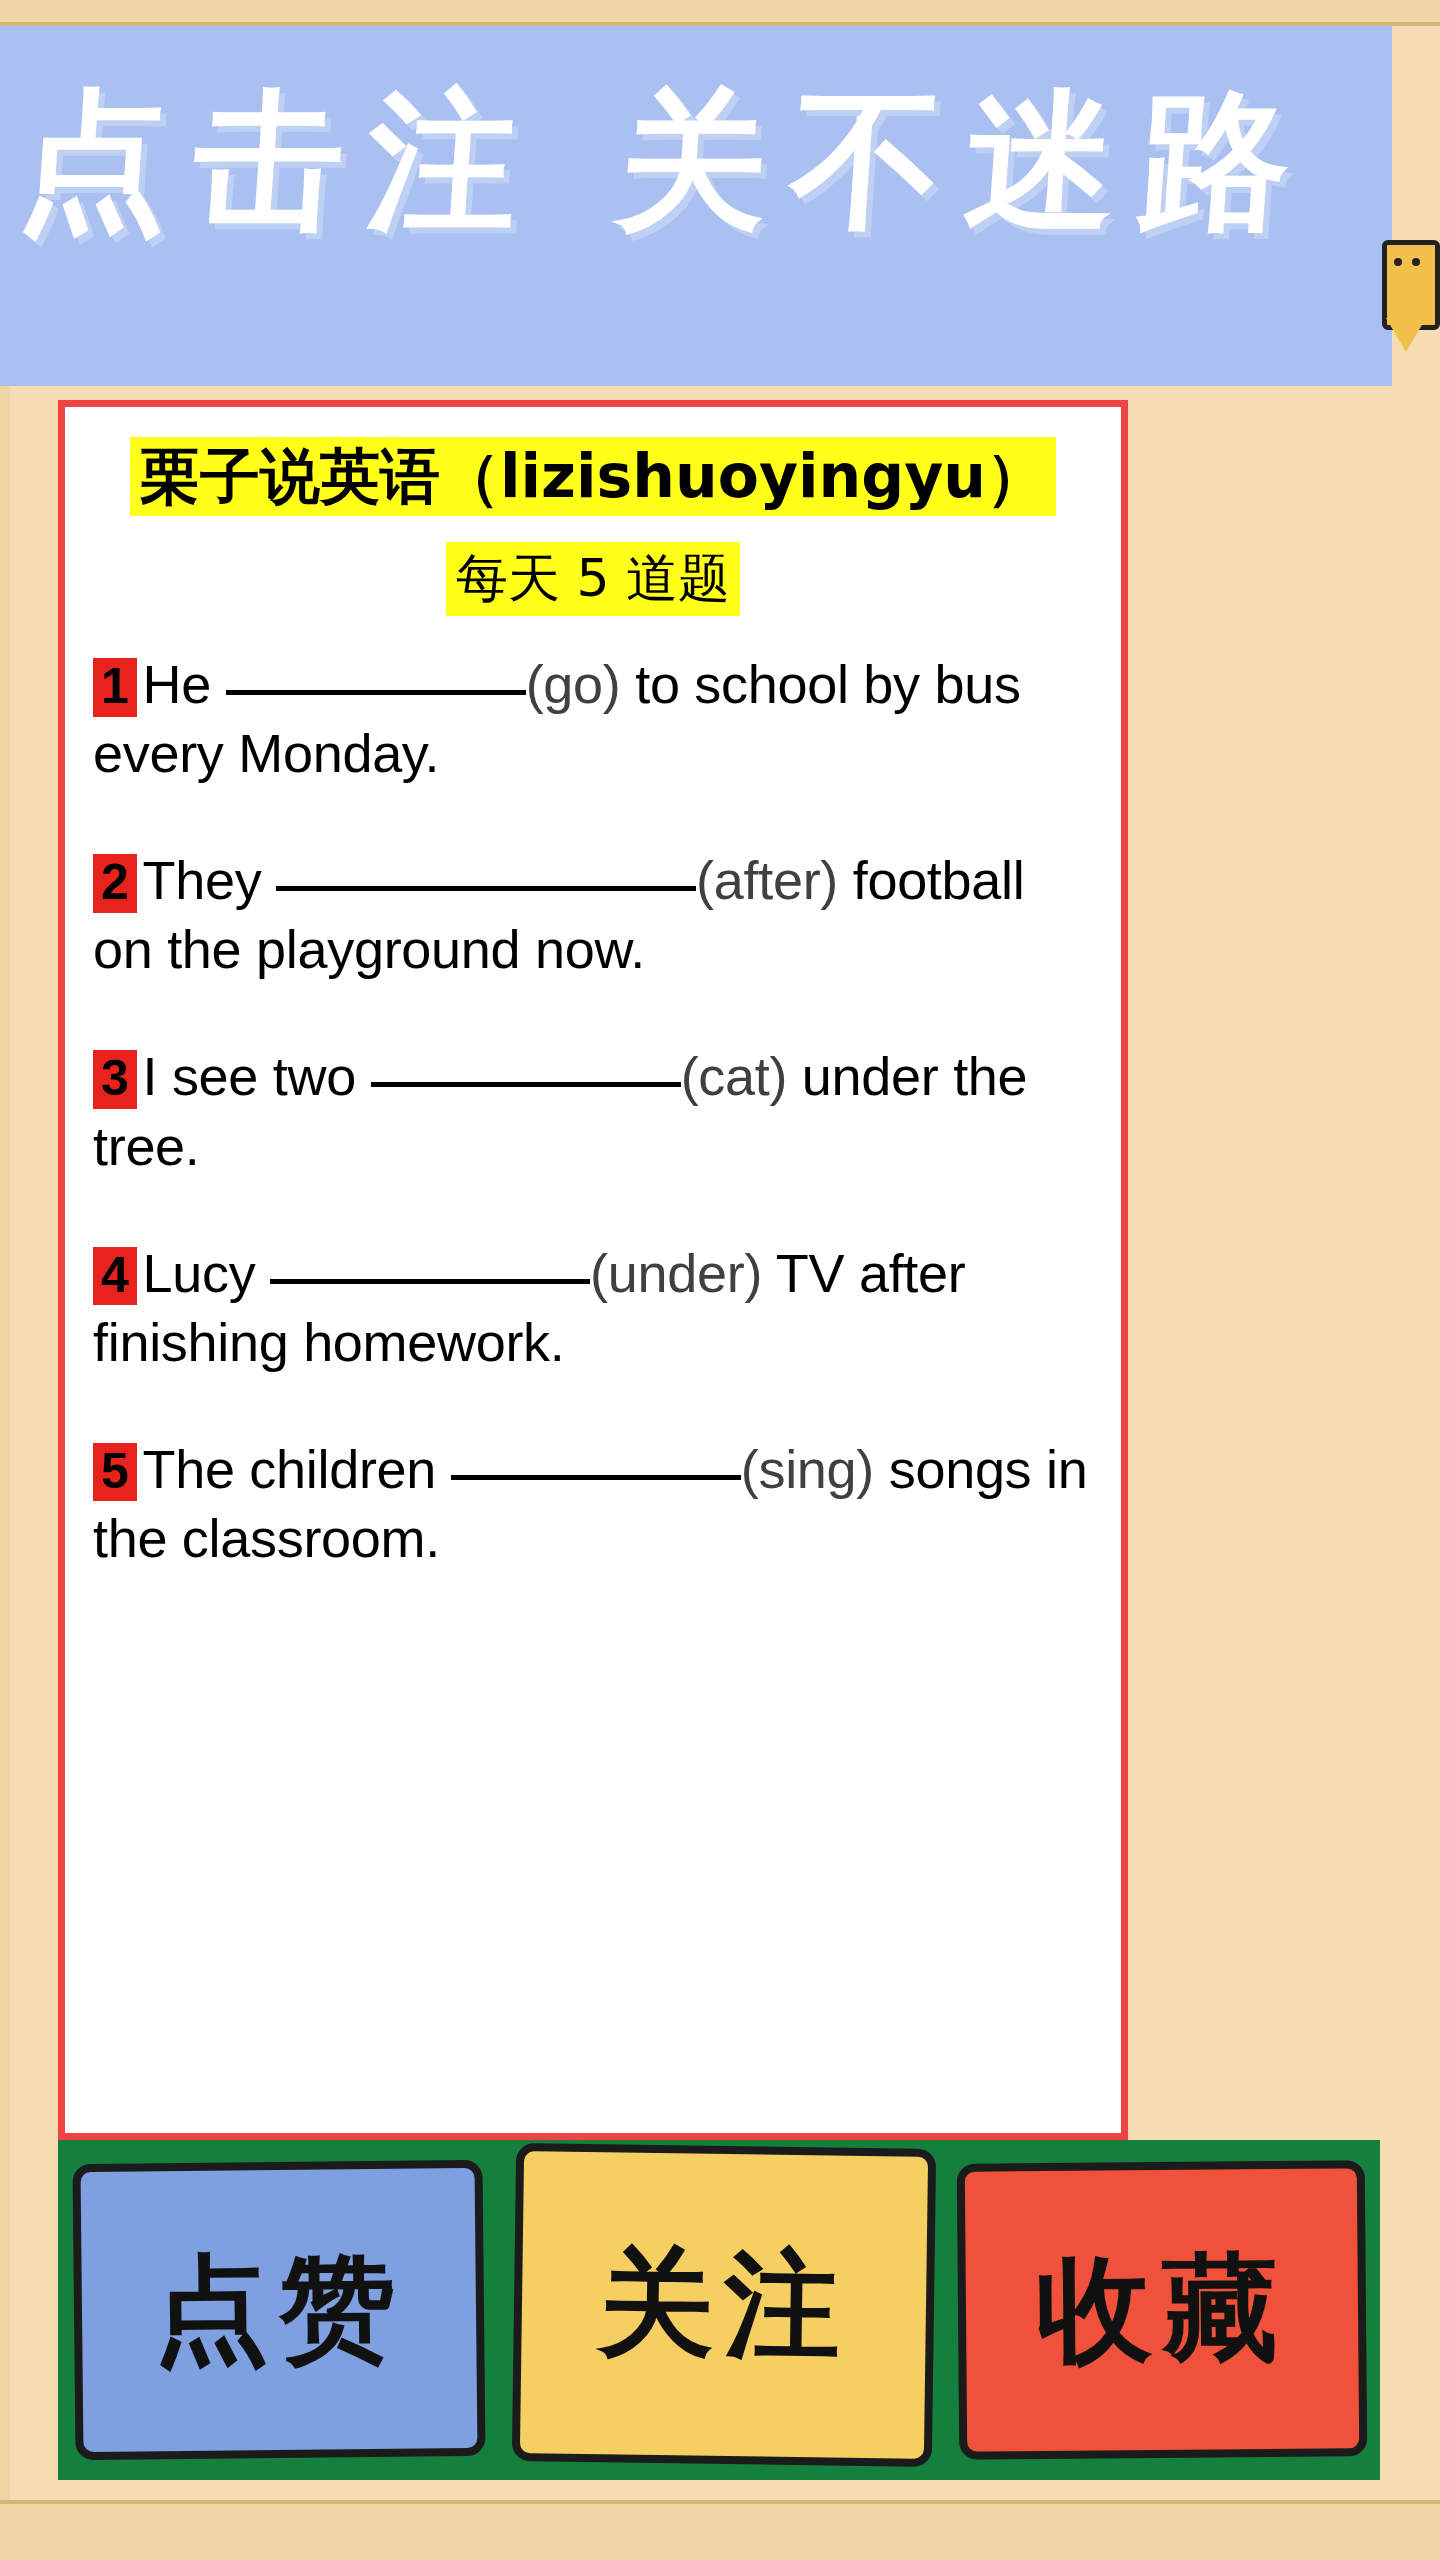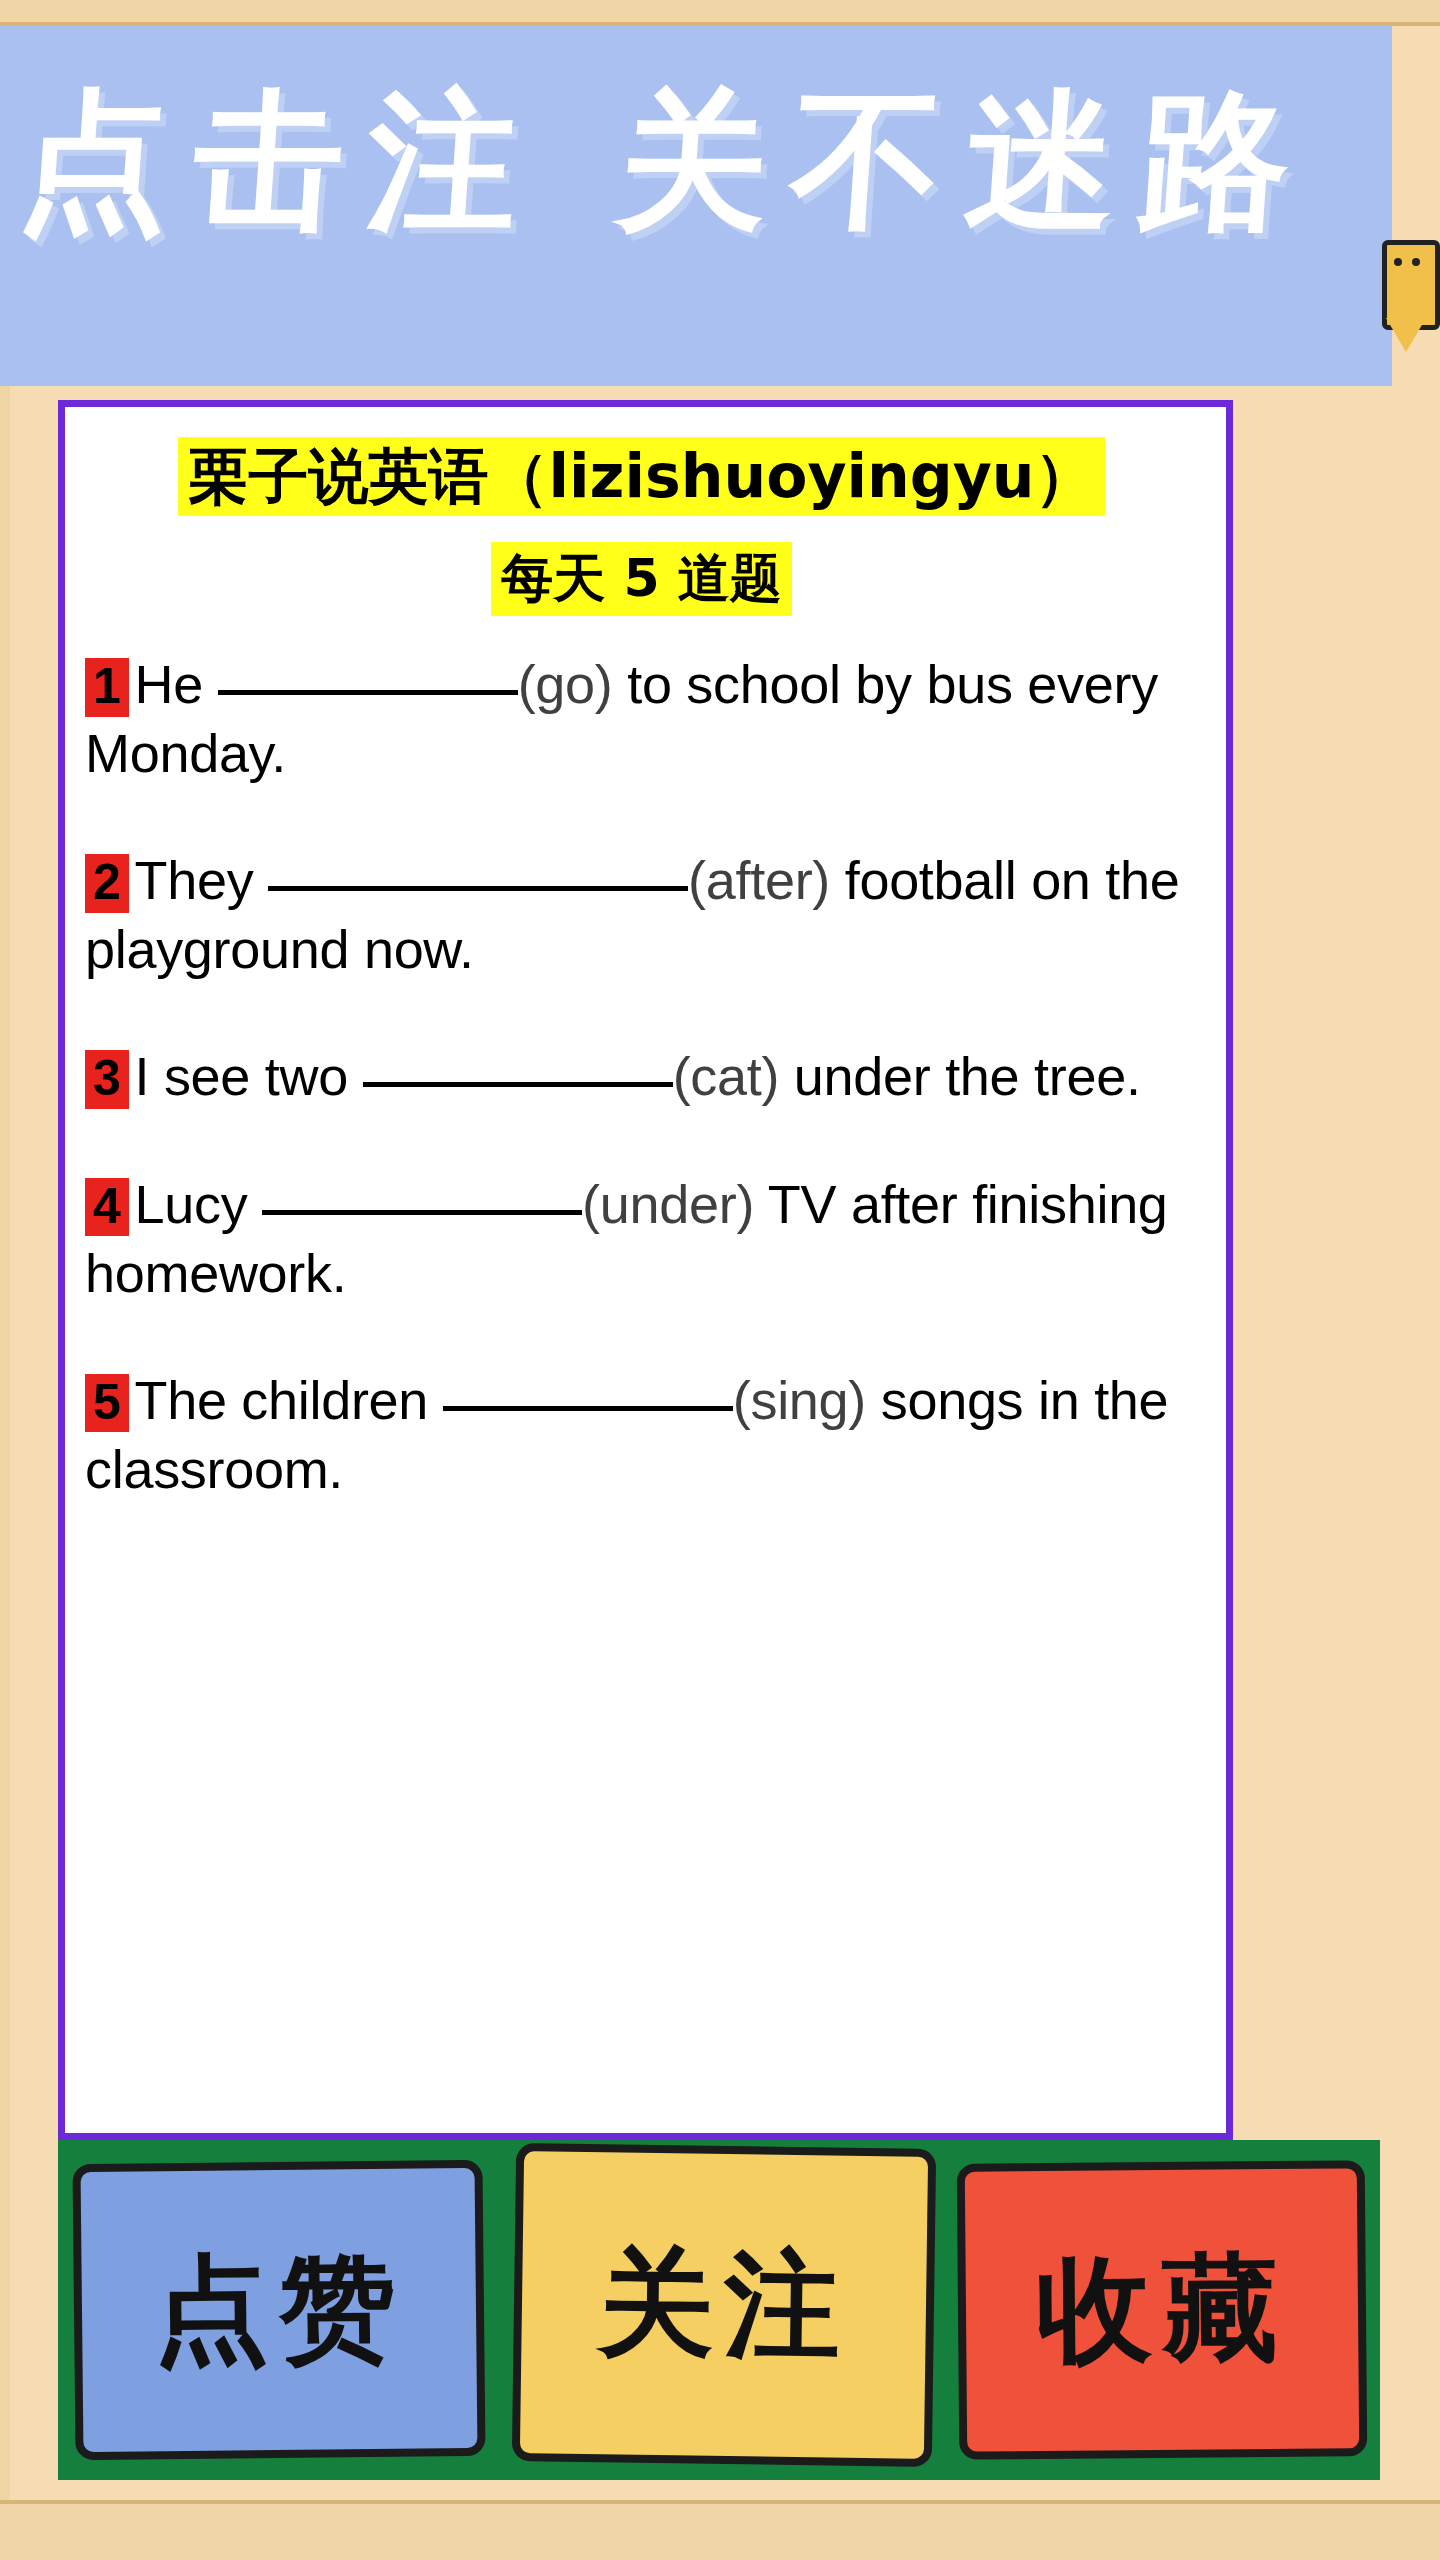--- a/index.html
+++ b/index.html
@@ -94,26 +94,26 @@
     width: 8px; height: 8px;
     background: #222;
     border-radius: 50%;
   }
 
   
   .card {
     position: absolute;
     left: 58px;
     top: 400px;
-    width: 1175px;
+    width: 1070px;
     height: 1740px;
     background: #ffffff;
-    border: 7px solid #6d28d9;
+    border: 7px solid #ef4444;
     box-sizing: border-box;
-    padding: 20px 28px 10px 20px;
+    padding: 20px 28px 10px 28px;
   }
 
   .title-wrap {
     text-align: center;
     margin-top: 10px;
   }
   .title {
     display: inline-block;
     background: #ffff1a;
     color: #000;
@@ -127,21 +127,21 @@
   .subtitle-wrap {
     text-align: center;
     margin-top: 26px;
   }
   .subtitle {
     display: inline-block;
     background: #ffff1a;
     color: #000;
     font-family: "DejaVu Sans", sans-serif;
     font-size: 52px;
-    font-weight: 700;
+    font-weight: 400;
     padding: 2px 10px;
     white-space: nowrap;
   }
 
   .questions {
     margin-top: 34px;
   }
   .q {
     display: block;
     color: #000;

